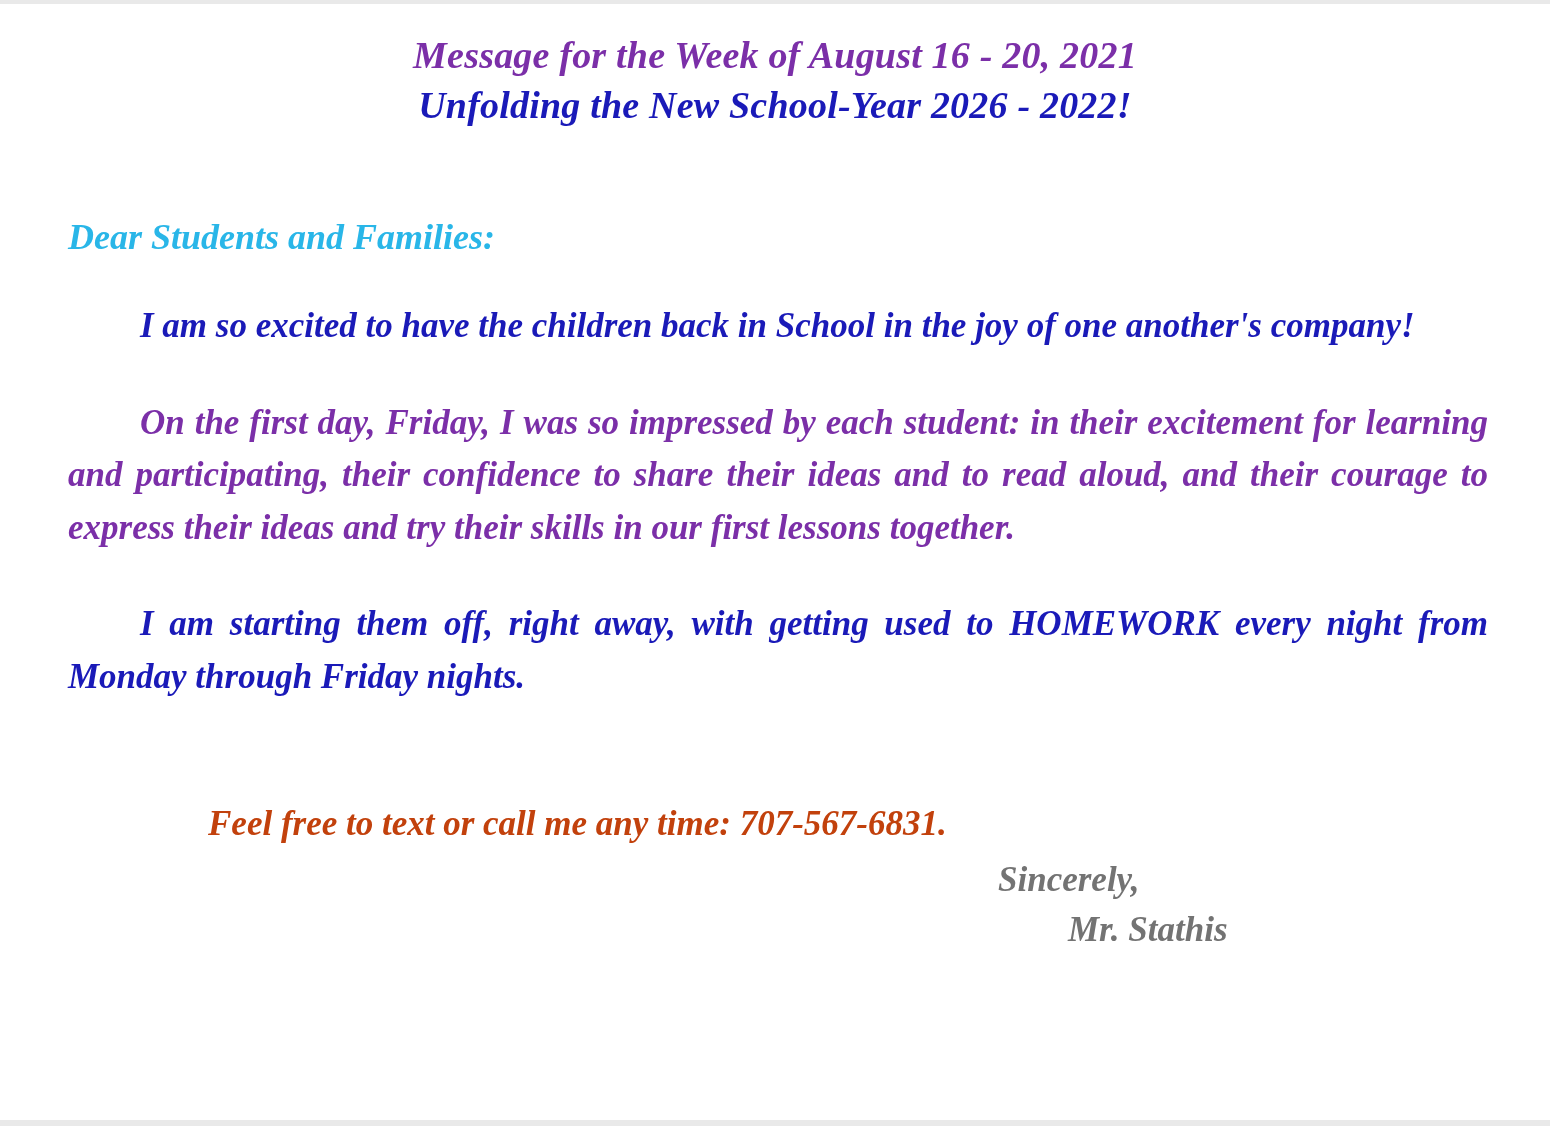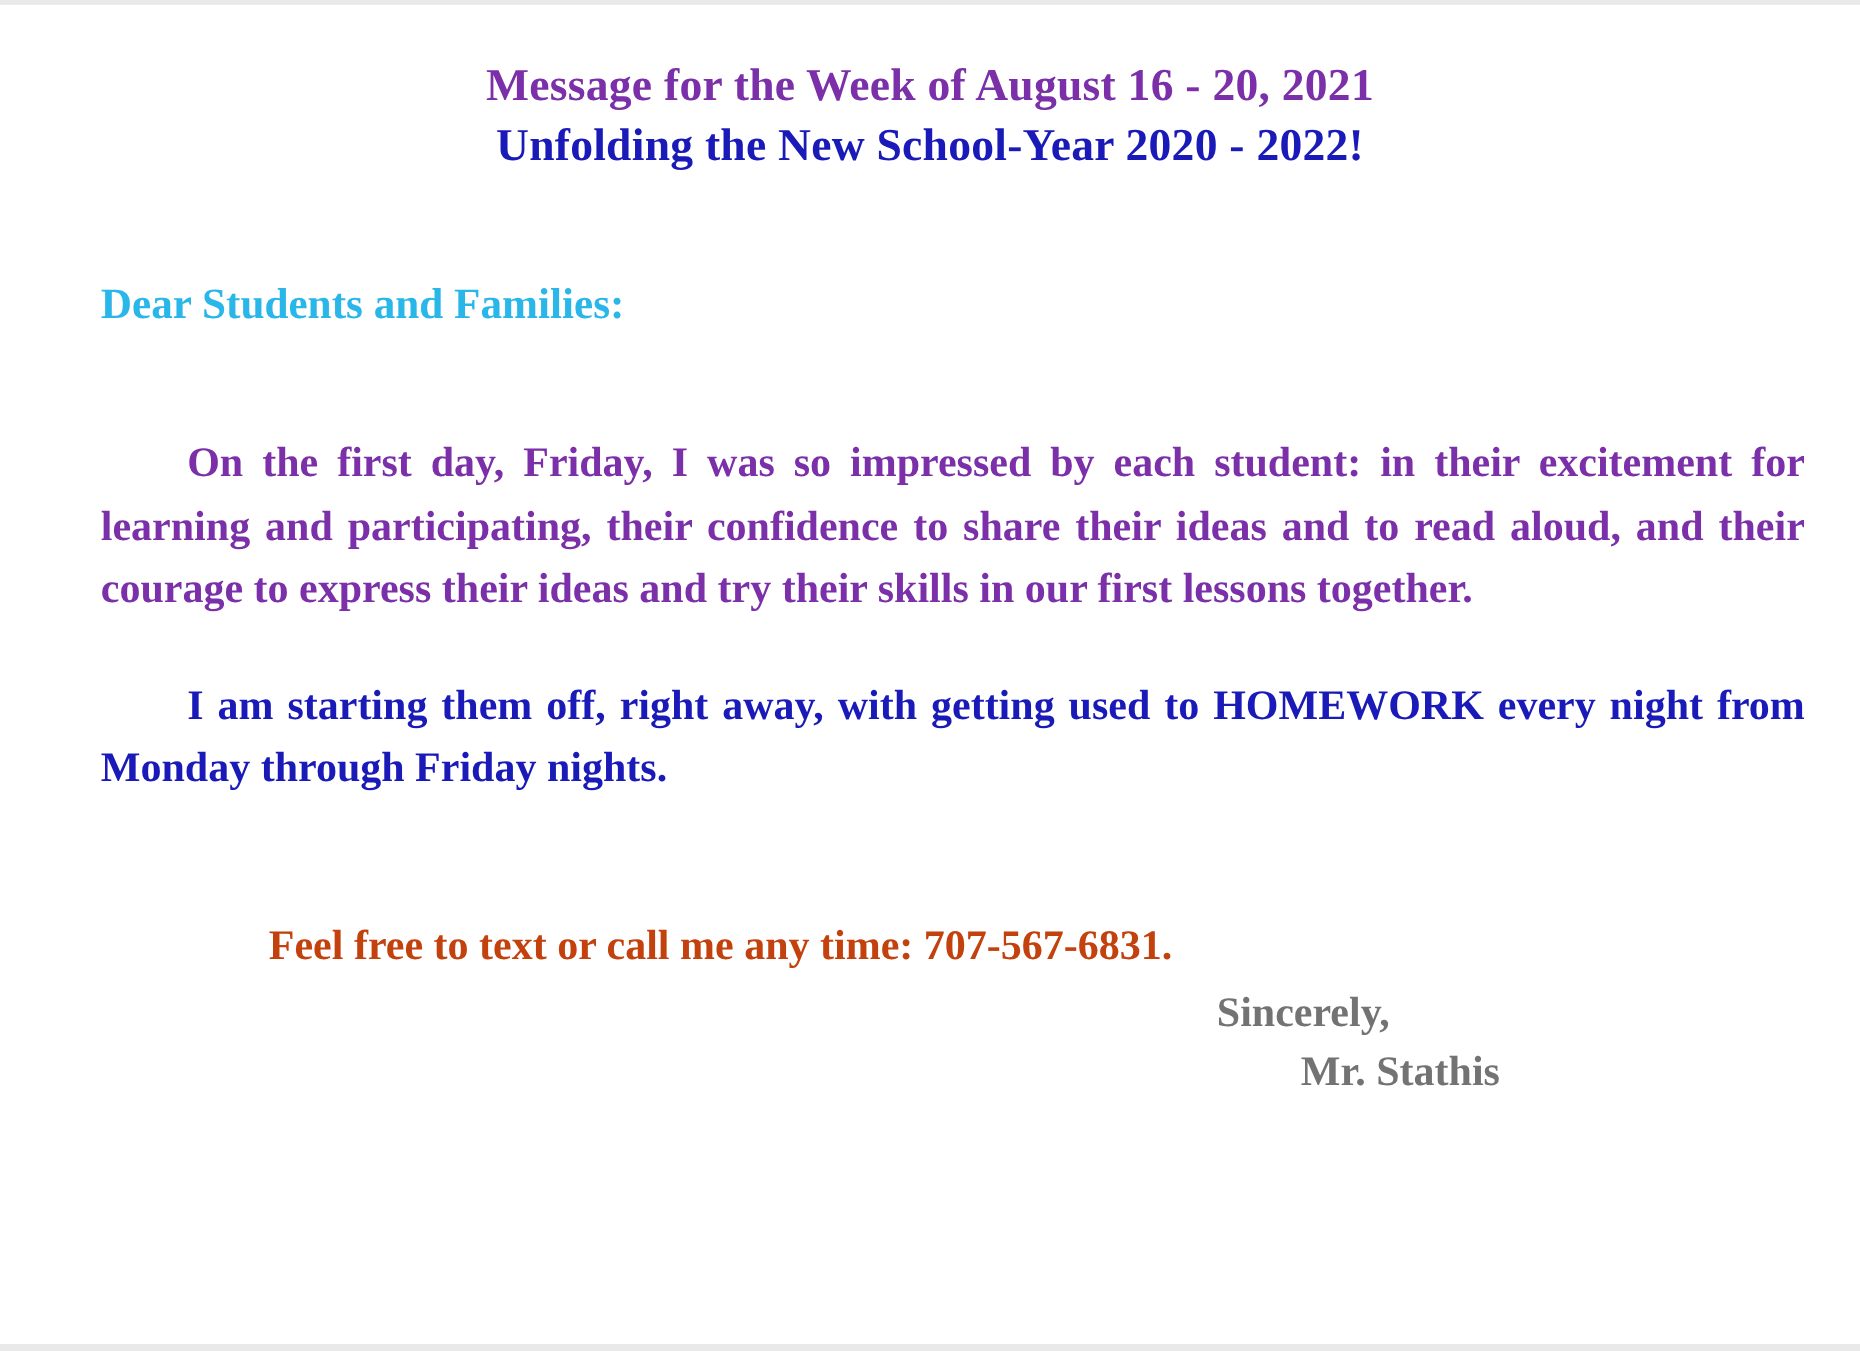--- a/index.html
+++ b/index.html
@@ -12,21 +12,22 @@
     background: #ffffff;
     font-family: "Liberation Serif", serif;
     overflow: hidden;
   }
   .page {
     position: relative;
     width: 1550px;
     height: 1126px;
     background: #ffffff;
     box-sizing: border-box;
-    padding: 16px;
+    padding: 0;
+    font-style: italic;
   }
   .top-rule {
     position: absolute;
     top: 0;
     left: 0;
     width: 1550px;
     height: 4px;
     background: #e9e9e9;
   }
   .bottom-rule {
@@ -106,28 +107,29 @@
 </style>
 </head>
 <body>
 
 <div class="page">
 
   <div class="top-rule"></div>
 
   <div class="heading-block">
     <div class="heading-line-1">Message for the Week of August 16 - 20,  2021</div>
-    <div class="heading-line-2">Unfolding the New School-Year  2020 - 2022!</div>
+    <div class="heading-line-2">Unfolding the New School-Year  2026 - 2022!</div>
   </div>
 
   <div class="salutation">Dear Students and Families:</div>
 
   <div class="body-col">
 
     <div class="spacer-1"></div>
+    <p class="para para-blue">I am so excited to have the children back in School in the joy of one another's company!</p>
 
     <div class="spacer-2"></div>
     <p class="para para-purple">On the first day, Friday, I was so impressed by each student: in their excitement for learning and participating, their confidence to share their ideas and to read aloud, and their courage to express their ideas and try their skills in our first lessons together.</p>
 
     <div class="spacer-3"></div>
     <p class="para para-blue">I am starting them off, right away, with getting used to HOMEWORK every night from Monday through Friday nights.</p>
 
     <div class="spacer-4"></div>
 
     <div class="contact-block">

